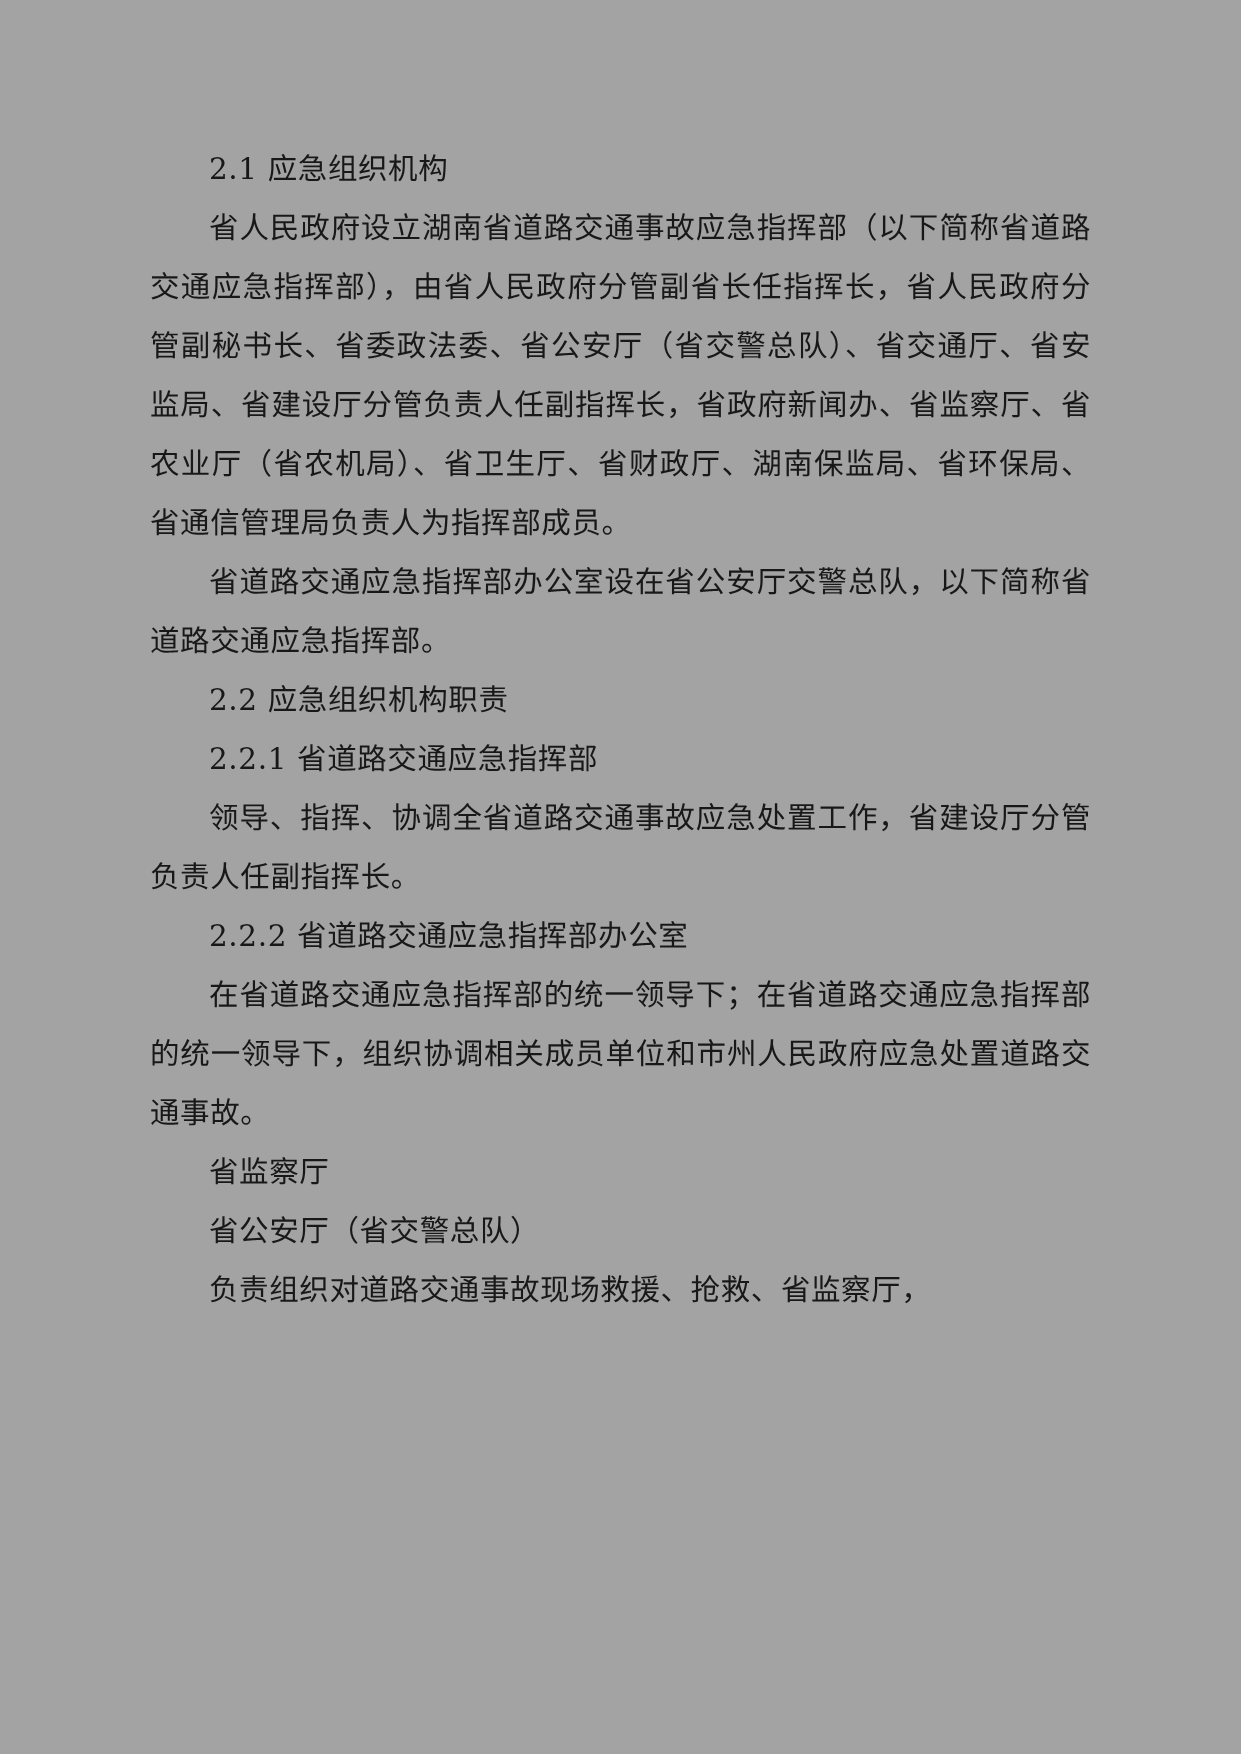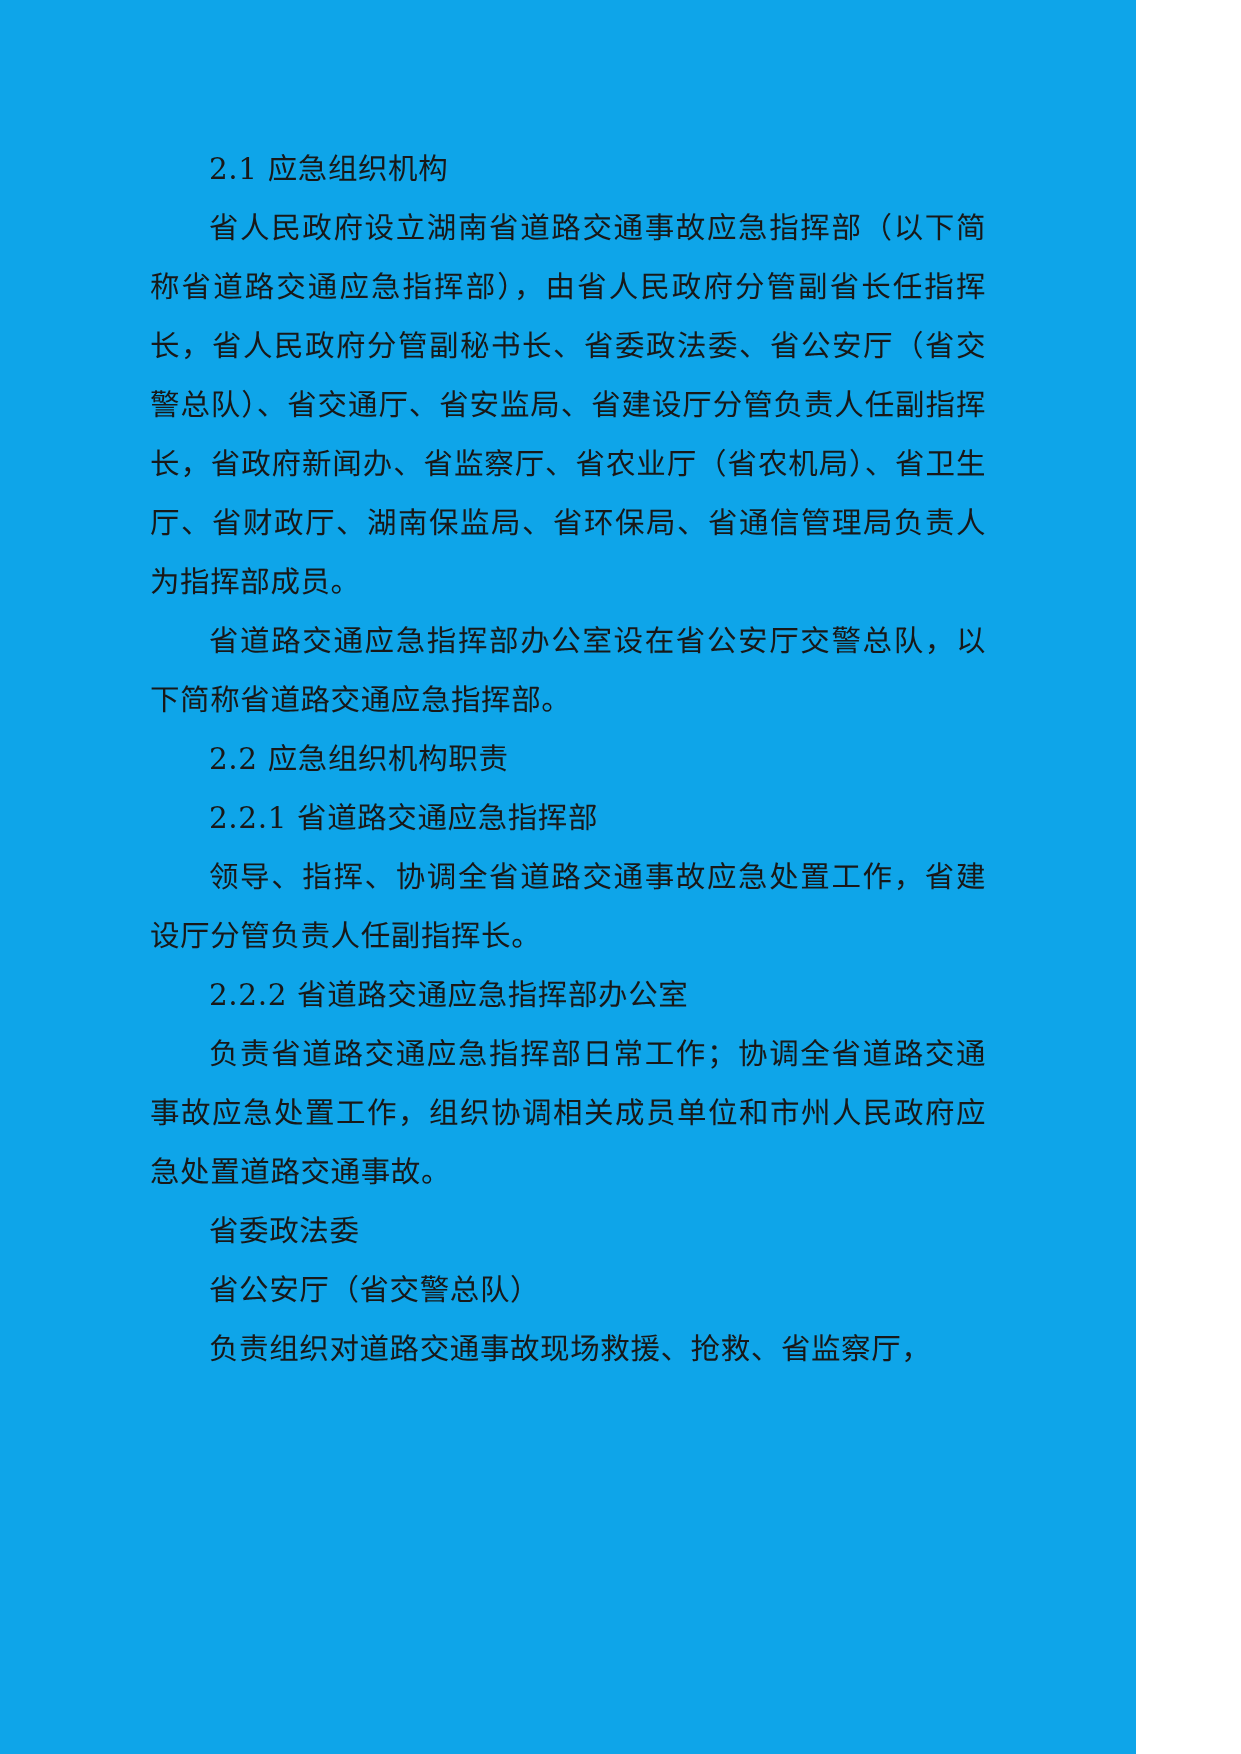--- a/index.html
+++ b/index.html
@@ -10,24 +10,24 @@
   }
   body {
     width: 1241px;
     height: 1754px;
     font-family: "DejaVu Serif", "Liberation Serif", serif;
     color: #1a1a1a;
     overflow: hidden;
   }
   .page {
     box-sizing: border-box;
-    width: 1136px;
+    width: 1241px;
     height: 1754px;
     padding: 140px 150px 120px 150px;
-    background: #0ea5e9;
+    background: #a3a3a3;
   }
   .doc-body {
     font-size: 29.5px;
     line-height: 59px;
     letter-spacing: 0.6px;
     text-align: justify;
     text-justify: inter-ideograph;
     color: #181818;
   }
   .para {
@@ -52,24 +52,24 @@
     <p class="para">省道路交通应急指挥部办公室设在省公安厅交警总队，以下简称省道路交通应急指挥部。</p>
 
     <p class="para heading">2.2 应急组织机构职责</p>
 
     <p class="para heading">2.2.1 省道路交通应急指挥部</p>
 
     <p class="para">领导、指挥、协调全省道路交通事故应急处置工作，省建设厅分管负责人任副指挥长。</p>
 
     <p class="para heading">2.2.2 省道路交通应急指挥部办公室</p>
 
-    <p class="para">负责省道路交通应急指挥部日常工作；协调全省道路交通事故应急处置工作，组织协调相关成员单位和市州人民政府应急处置道路交通事故。</p>
+    <p class="para">在省道路交通应急指挥部的统一领导下；在省道路交通应急指挥部的统一领导下，组织协调相关成员单位和市州人民政府应急处置道路交通事故。</p>
 
 
-    <p class="para heading">省委政法委</p>
+    <p class="para heading">省监察厅</p>
 
 
     <p class="para heading">省公安厅（省交警总队）</p>
 
     <p class="para">负责组织对道路交通事故现场救援、抢救、省监察厅，</p>
 
   </div>
 </div>
 
 </body></html>

